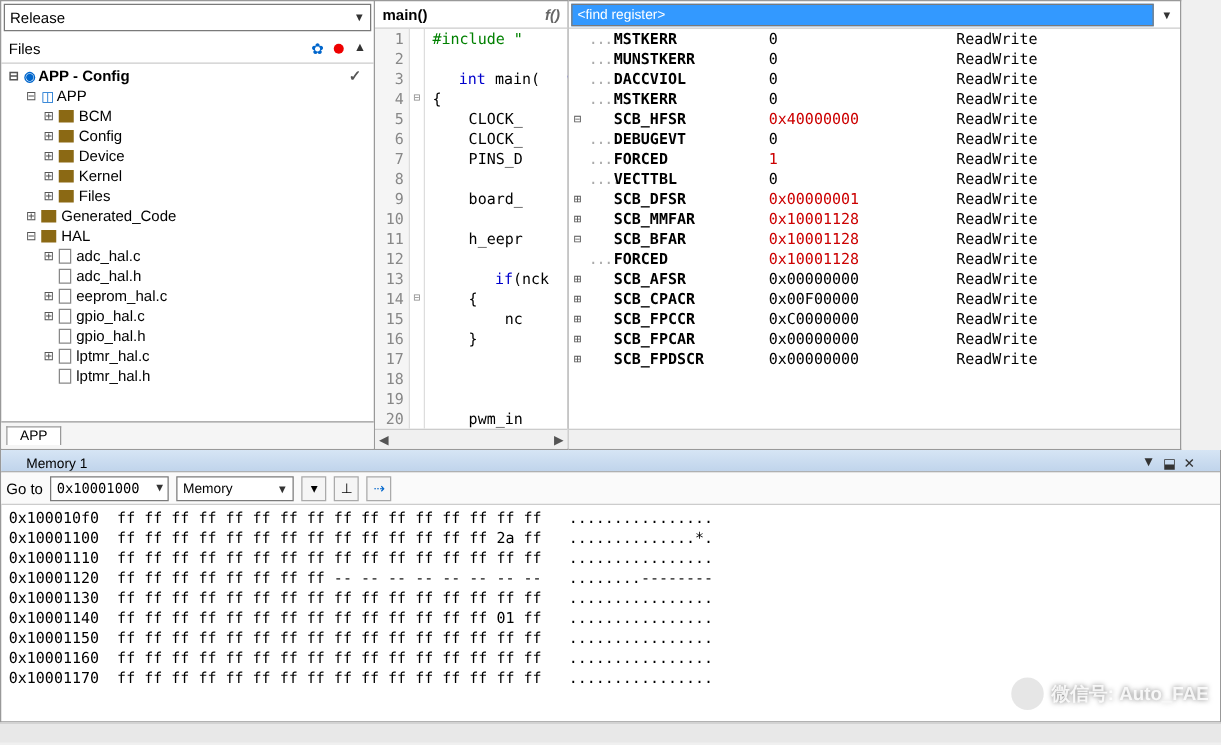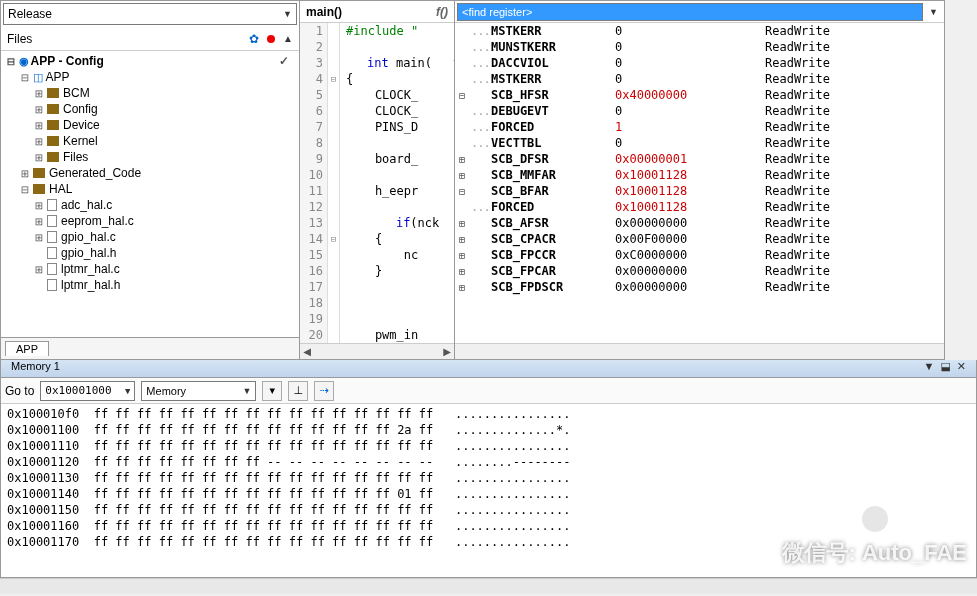--- a/index.html
+++ b/index.html
@@ -50,31 +50,31 @@
 .reg-row .name { width: 124px; }
 .reg-row .name.bold { font-weight: bold; }
 .reg-row .val { width: 150px; }
 .reg-row .val.red { color: #cc0000; }
 .reg-row .acc { }
 .reg-hscroll { height: 16px; border-top: 1px solid #ccc; background: #f0f0f0; }
 
 .right-sliver { width: 32px; border: 1px solid #999; border-left: none; background: #fff; padding: 4px 2px; overflow: hidden; font-size: 12px; line-height: 18px; }
 
 .memory-panel { border: 1px solid #999; border-top: none; background: #fff; height: 218px; display: flex; flex-direction: column; }
-.mem-title { height: 18px; background: linear-gradient(#d6e5f5,#c0d4eb); border-bottom: 1px solid #999; display: flex; align-items: flex-start; justify-content: space-between; padding: 0 10px; font-size: 11px; gap: 41px; }
+.mem-title { height: 18px; background: linear-gradient(#d6e5f5,#c0d4eb); border-bottom: 1px solid #999; display: flex; align-items: flex-end; justify-content: space-between; padding: 0 20px; font-size: 11px; gap: 41px; }
 .mem-title-icons { display: flex; gap: 6px; color: #333; }
 .mem-toolbar { height: 26px; border-bottom: 1px solid #ccc; display: flex; align-items: center; gap: 6px; padding: 0 4px; background: #fafafa; }
 .combo { border: 1px solid #7a7a7a; background: #fff; height: 20px; display: flex; align-items: center; padding: 0 4px; justify-content: space-between; font-size: 11px; }
 .combo.addr { width: 95px; font-family: Consolas, monospace; }
-.combo.type { width: 115px; text-align: center; }
+.combo.type { width: 94px; text-align: center; }
 .btn-small { width: 20px; height: 20px; border: 1px solid #aaa; background: #f5f5f5; display: flex; align-items: center; justify-content: center; font-size: 11px; }
 .mem-body { flex: 1; font-family: Consolas, monospace; font-size: 12px; line-height: 16px; padding: 2px 6px; white-space: pre; overflow: hidden; }
 .bottom-scroll { height: 16px; border-top: 1px solid #ccc; background: #e8e8e8; }
 
-.watermark { position: absolute; right: 10px; bottom: 28px; color: rgba(255,255,255,0.85); font-size: 22px; font-weight: bold; display: flex; align-items: center; gap: 6px; text-shadow: 0 0 4px rgba(0,0,0,0.5); pointer-events: none; flex-direction: column; }
+.watermark { position: absolute; right: 10px; bottom: 28px; color: rgba(255,255,255,0.85); font-size: 15px; font-weight: bold; display: flex; align-items: center; gap: 6px; text-shadow: 0 0 4px rgba(0,0,0,0.5); pointer-events: none; }
 .wm-circle { width: 26px; height: 26px; border-radius: 50%; background: rgba(220,220,220,0.7); display: inline-block; }
 
 .caret { font-size: 9px; color: #333; }
 </style>
 </head>
 <body>
 
 <div class="top-row">
 
   <div class="files-panel">
@@ -137,20 +137,25 @@
             <span class="exp">⊟</span>
             <span class="folder-icon"></span>
             <span>HAL</span>
           </div>
           <div class="tree-row" style="padding-left: 28px;">
             <span class="exp">⊞</span>
             <span class="file-icon"></span>
             <span>adc_hal.c</span>
           </div>
           <div class="tree-row" style="padding-left: 28px;">
+            <span class="exp"></span>
+            <span class="file-icon"></span>
+            <span>adc_hal.h</span>
+          </div>
+          <div class="tree-row" style="padding-left: 28px;">
             <span class="exp">⊞</span>
             <span class="file-icon"></span>
             <span>eeprom_hal.c</span>
           </div>
           <div class="tree-row" style="padding-left: 28px;">
             <span class="exp">⊞</span>
             <span class="file-icon"></span>
             <span>gpio_hal.c</span>
           </div>
           <div class="tree-row" style="padding-left: 28px;">

